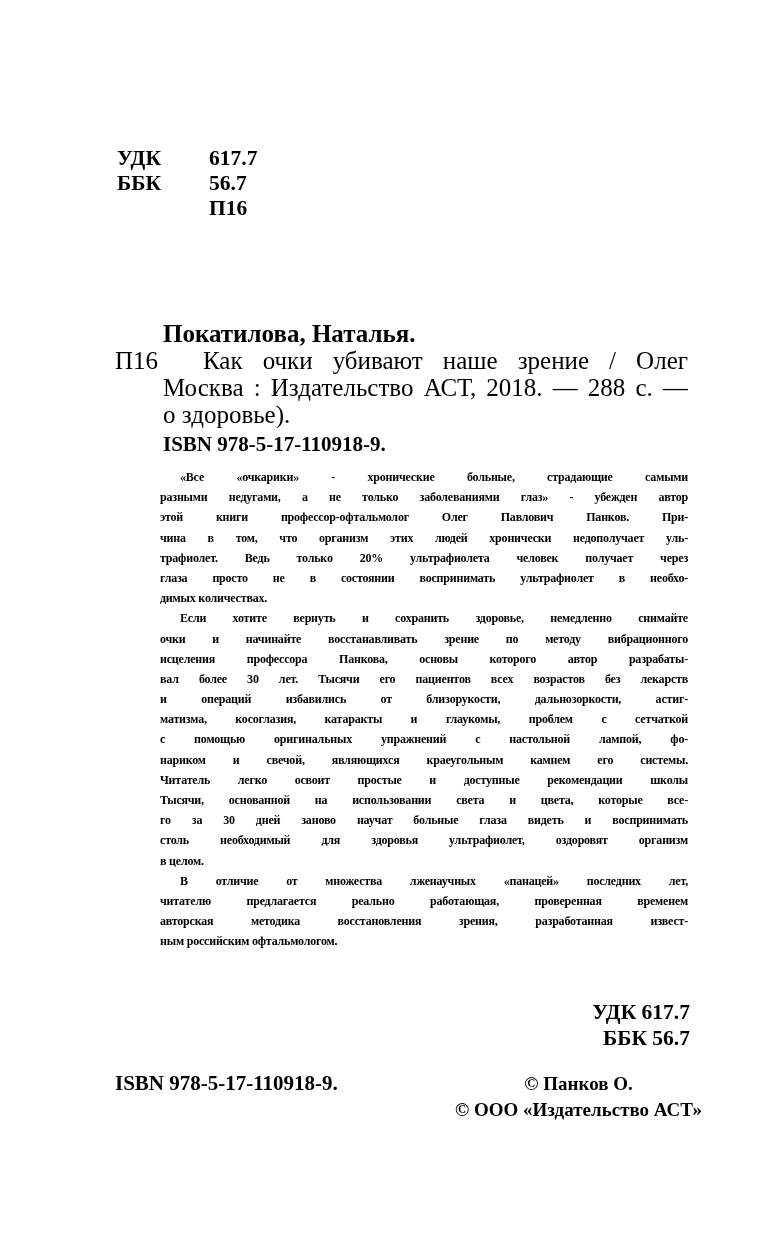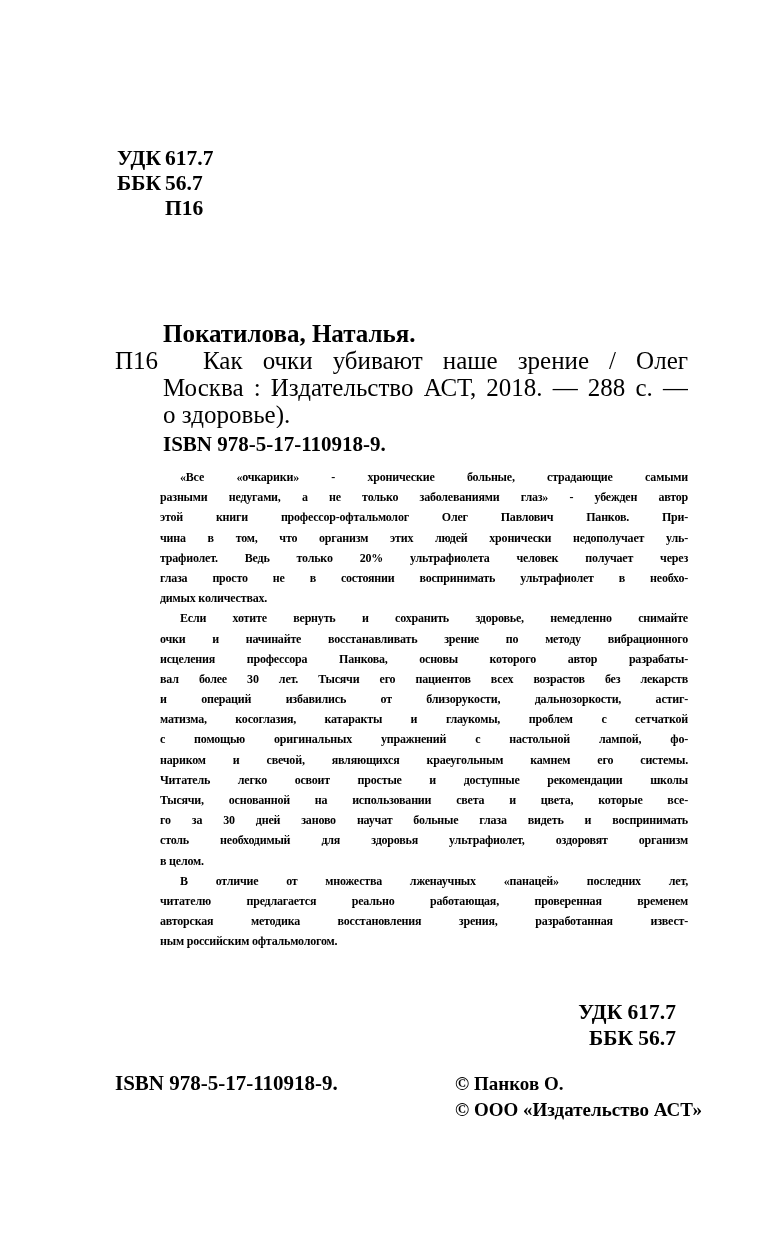--- a/index.html
+++ b/index.html
@@ -23,21 +23,21 @@
   }
 
   
   .top-codes {
     position: absolute;
     left: 117px; top: 146px;
     font-weight: bold;
     font-size: 21.5px;
     line-height: 25px;
   }
-  .code-line { display: flex; }
+  .code-line { display: flex; gap: 44px; }
   .code-label { width: 48px; }
 
   
   .catalog {
     position: absolute;
     left: 163px; top: 320px;
     width: 525px;
     font-size: 25px;
     line-height: 27px;
   }
@@ -78,41 +78,42 @@
     overflow: hidden;
     text-align: justify;
     text-align-last: justify;
   }
   .para .line:first-child { text-indent: 20px; }
   .para .line:last-child { text-align-last: left; }
 
   
   .bottom-codes {
     position: absolute;
-    right: 92px; top: 1000px;
+    right: 78px; top: 1000px;
     font-weight: bold;
     font-size: 21.5px;
     line-height: 25.5px;
     text-align: right;
   }
 
   
   .footer-isbn {
     position: absolute;
     left: 115px; top: 1070px;
     font-weight: bold;
     font-size: 21px;
     line-height: 26px;
   }
   .copyrights {
     position: absolute;
     left: 455px; top: 1071px;
     font-weight: bold;
     font-size: 19px;
     line-height: 25.5px;
+    text-align: center;
   }
 </style>
 </head>
 <body>
 
 <div class="page">
 
   <div class="top-codes">
     <div class="code-line">
       <span class="code-label">УДК</span>

